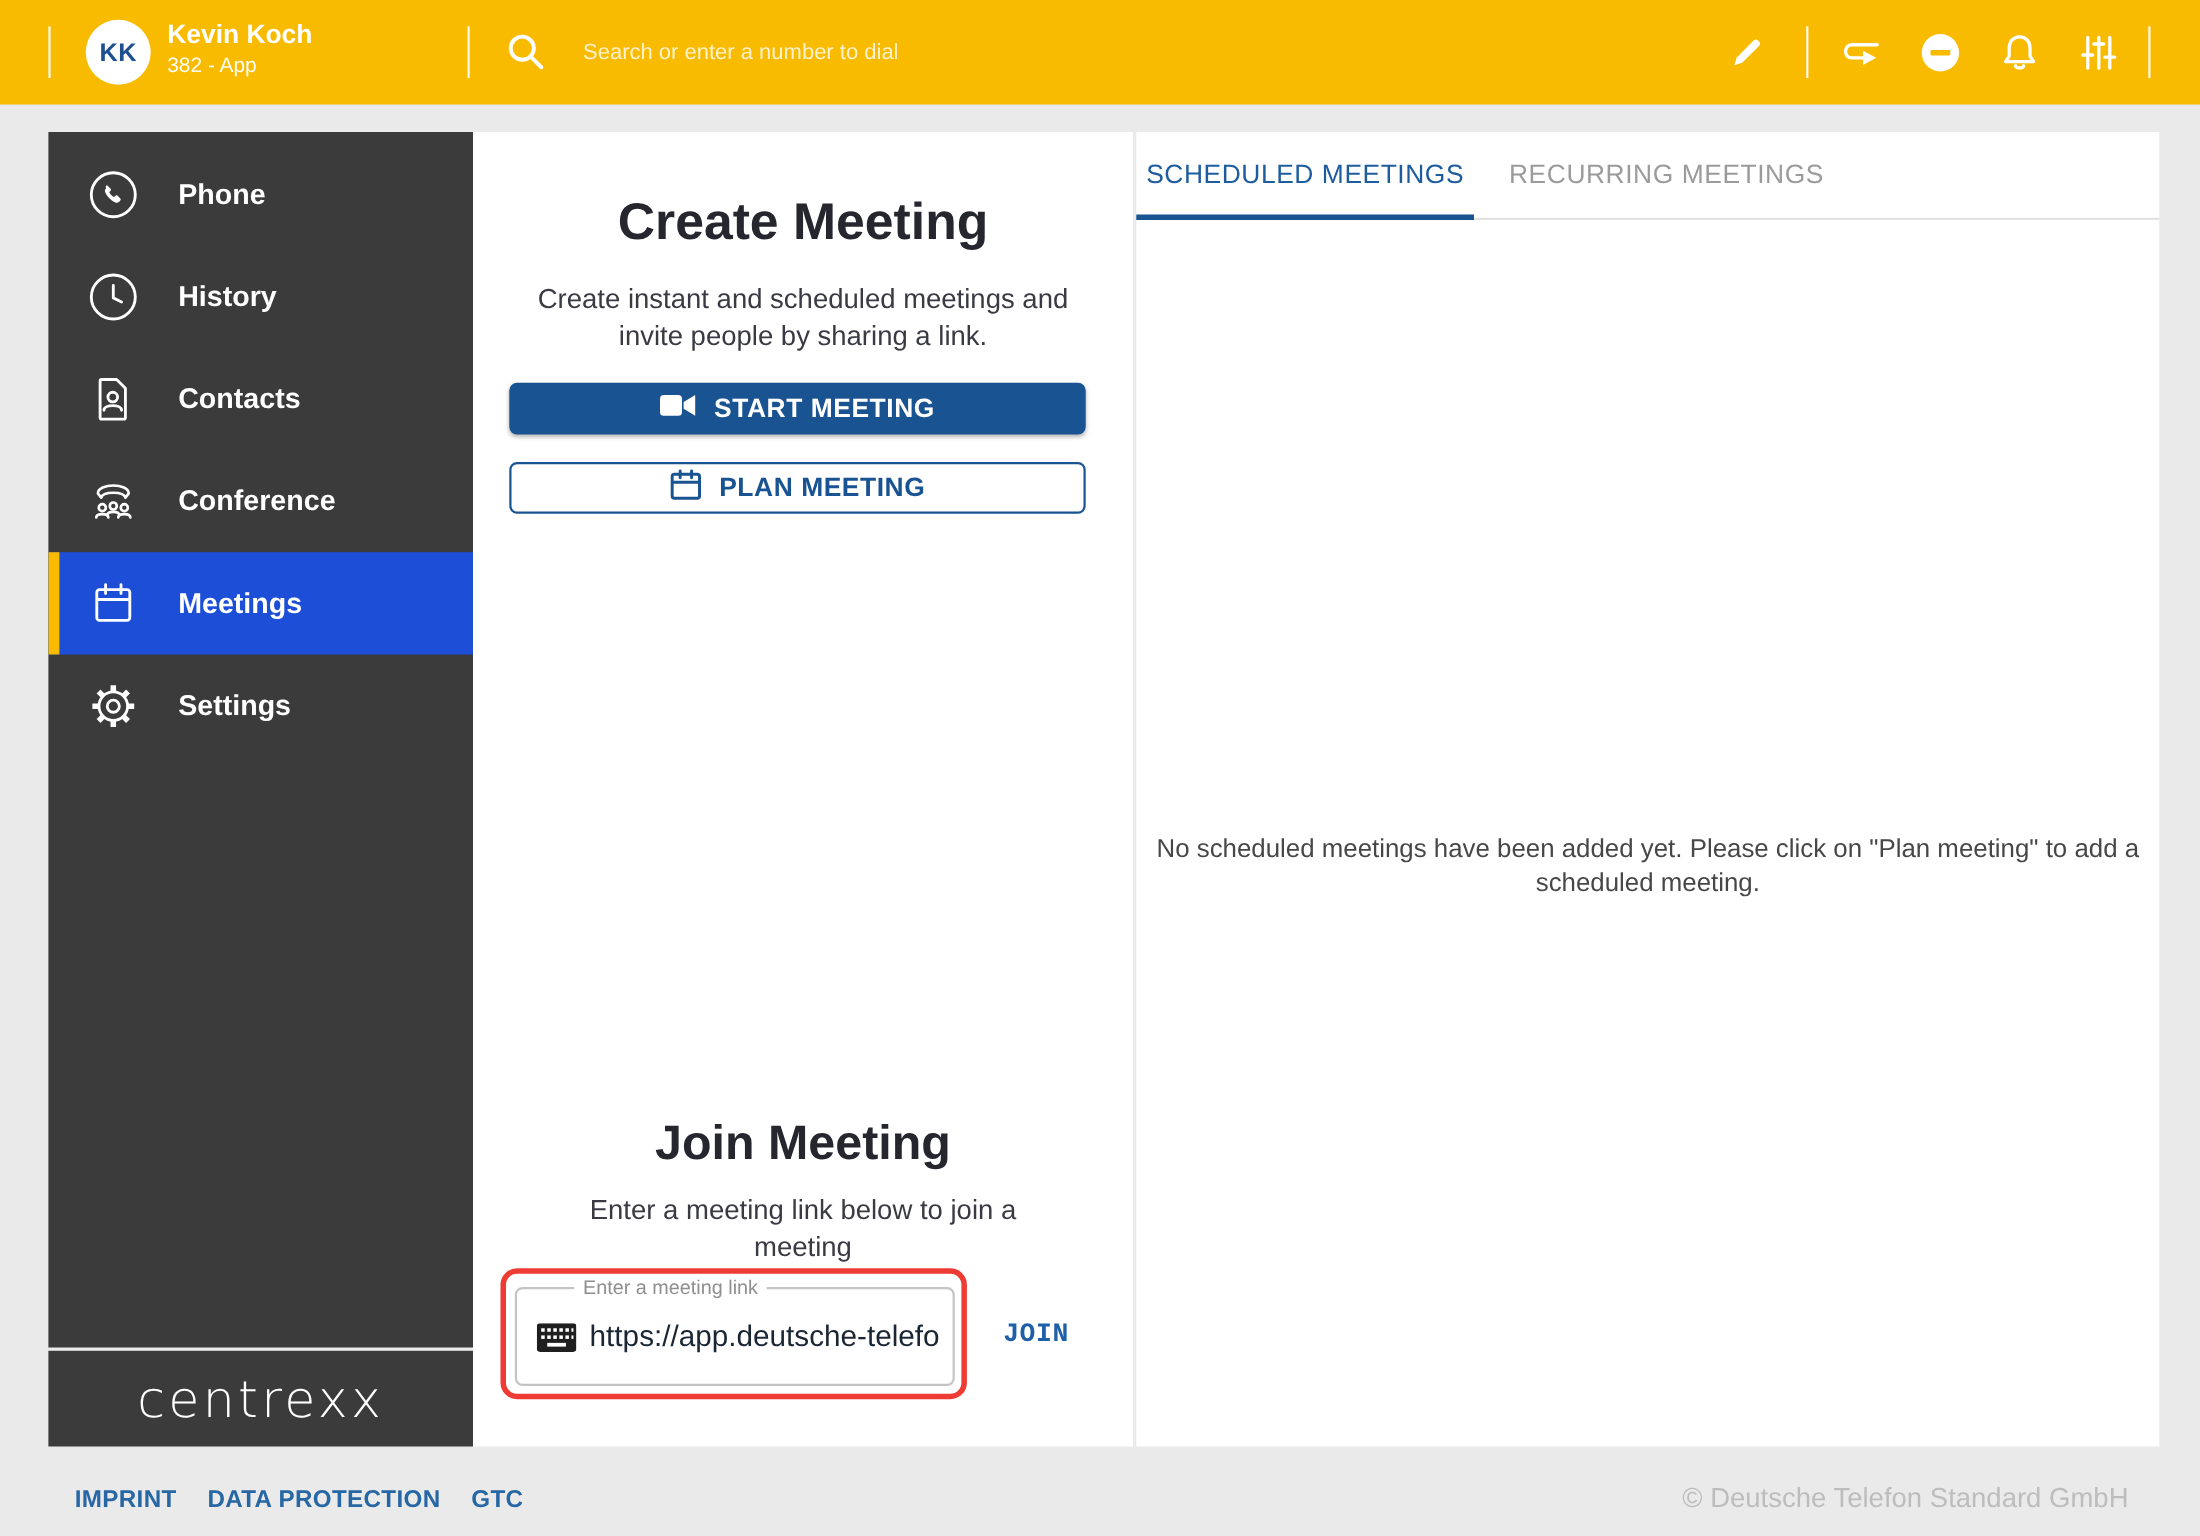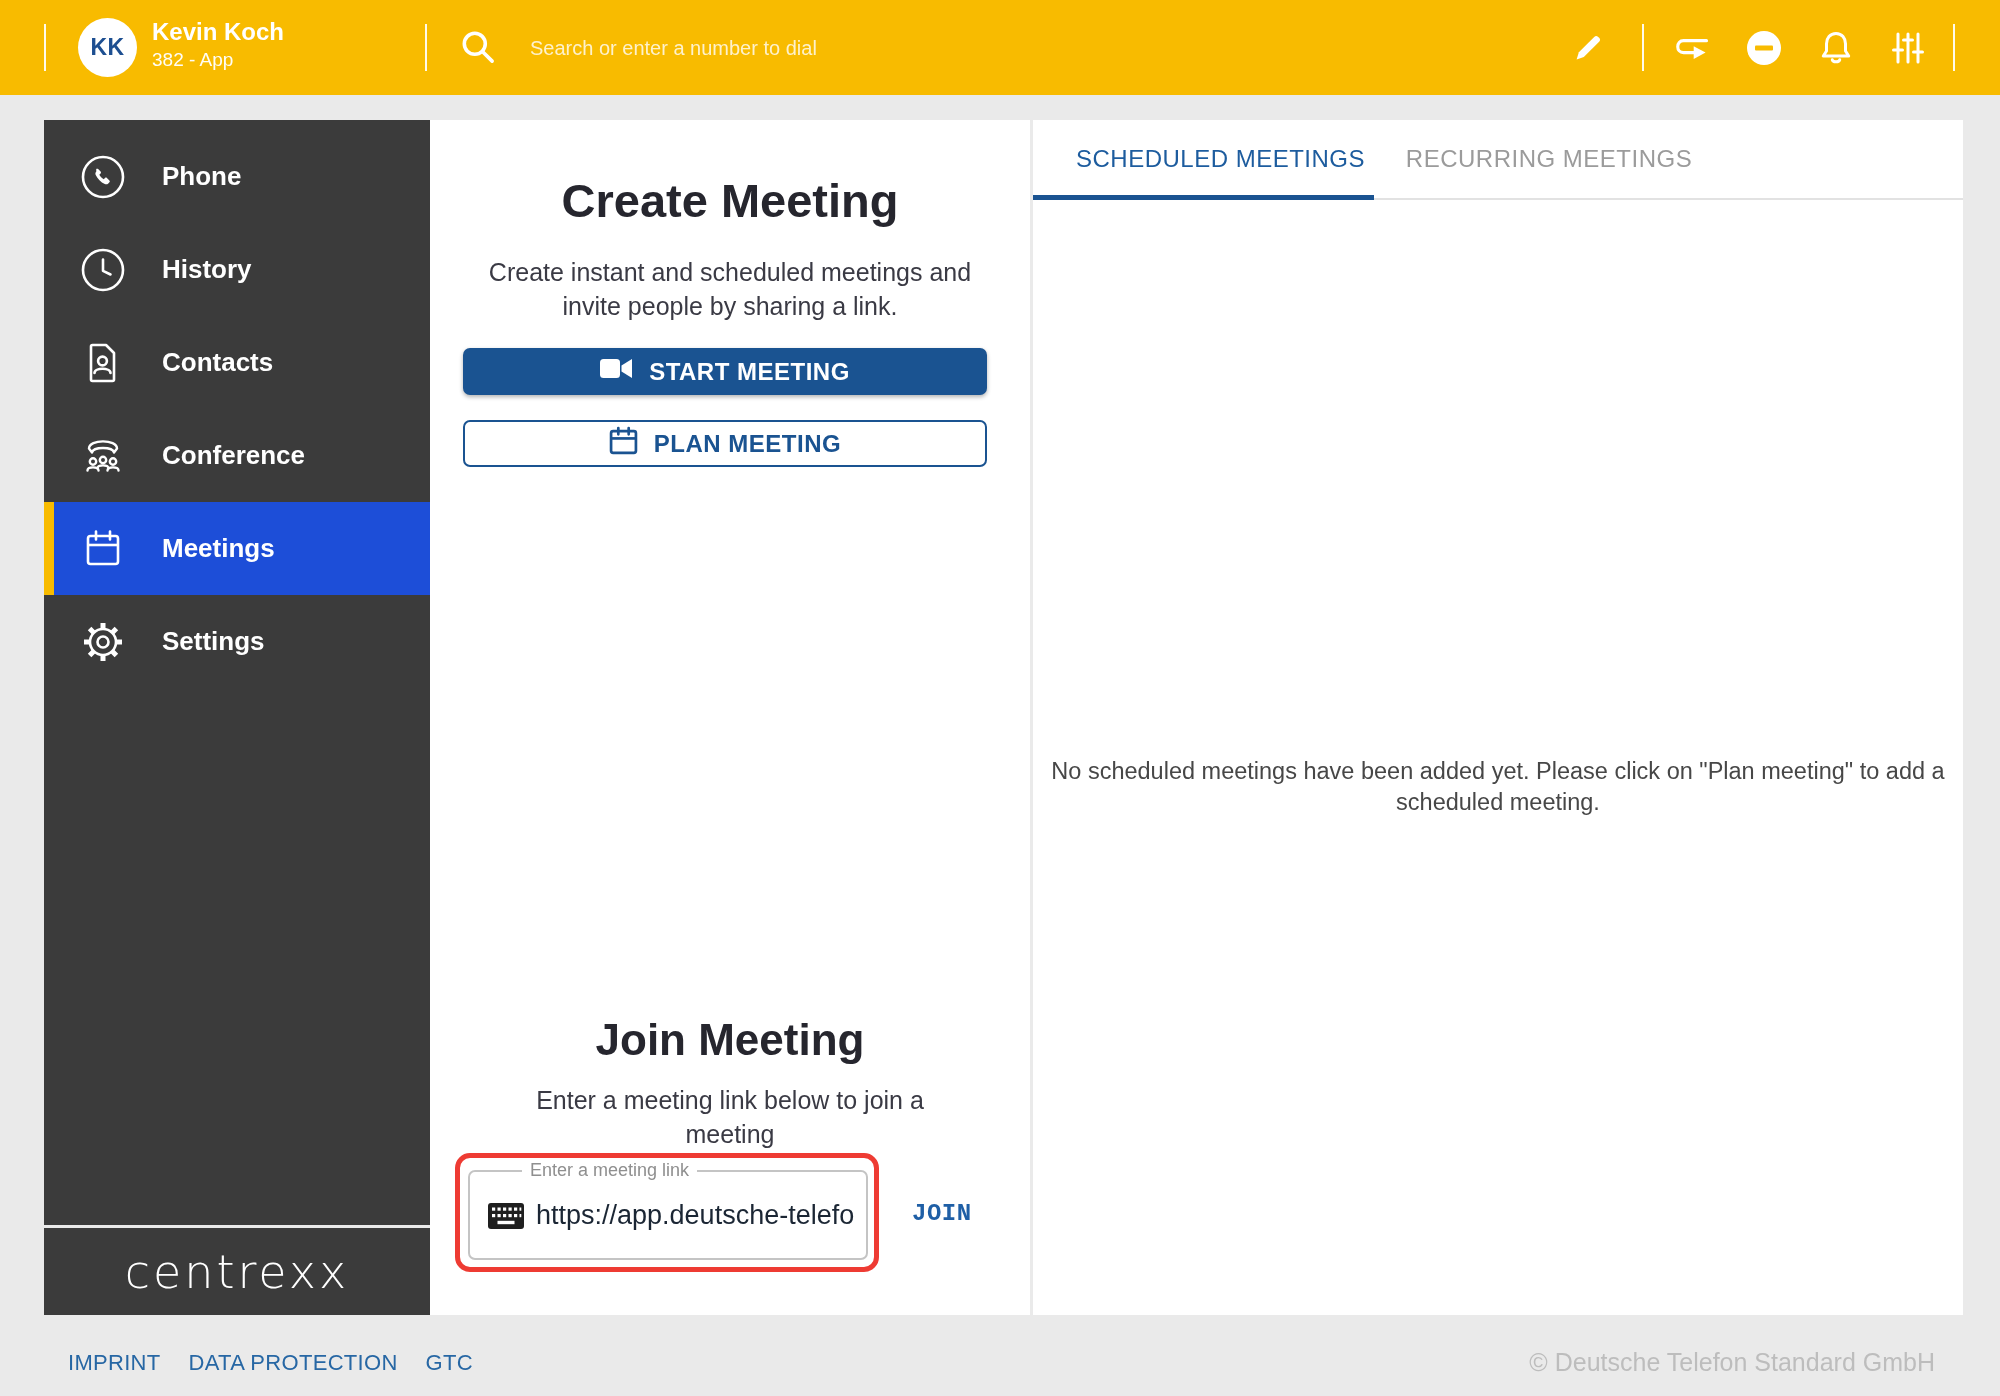--- a/index.html
+++ b/index.html
@@ -59,29 +59,29 @@
   .input-value{position:absolute;left:64px;top:2px;width:326px;height:80px;border:none;outline:none;
                font-size:27px;color:#1B2634;background:transparent;font-family:"Liberation Sans",sans-serif;}
   .join-link{position:absolute;left:482px;top:1080px;font-size:24px;font-weight:bold;
              color:#1F5FA6;letter-spacing:0.5px;cursor:pointer;font-family:Liberation Mono, monospace;}
 
   
   .right-panel{position:absolute;left:1033px;top:120px;width:930px;height:1195px;background:#fff;}
   .tabs{display:flex;height:78px;border-bottom:2px solid #E2E2E2;}
   .tab{position:relative;display:flex;align-items:center;justify-content:center;
        font-size:24px;letter-spacing:0.5px;cursor:pointer;}
-  .tab-scheduled{width:307px;color:#1D5C9E;padding-left:34px;}
+  .tab-scheduled{width:307px;color:#1D5C9E;}
   .tab-scheduled::after{content:"";position:absolute;left:0;right:0;bottom:-2px;height:5px;background:#1A5391;}
   .tab-recurring{width:350px;color:#9B9B9B;}
   .empty{position:absolute;top:612px;left:10px;right:10px;text-align:center;
          font-size:23.5px;color:#474747;line-height:31px;}
 
   
   .footer-links{position:absolute;left:68px;top:1350px;display:flex;gap:28px;}
-  .footer-link{font-size:22px;color:#2767A4;font-weight:normal;letter-spacing:0.3px;cursor:pointer;}
+  .footer-link{font-size:22px;color:#2767A4;font-weight:bold;letter-spacing:0.3px;cursor:pointer;}
   .copyright{position:absolute;right:65px;top:1348px;font-size:25px;color:#BDBDBD;}
 </style>
 </head>
 <body>
 
 <div class="app">
 
   <header class="topbar">
     <div class="tb-div" style="left:44px"></div>
     <div class="avatar">

